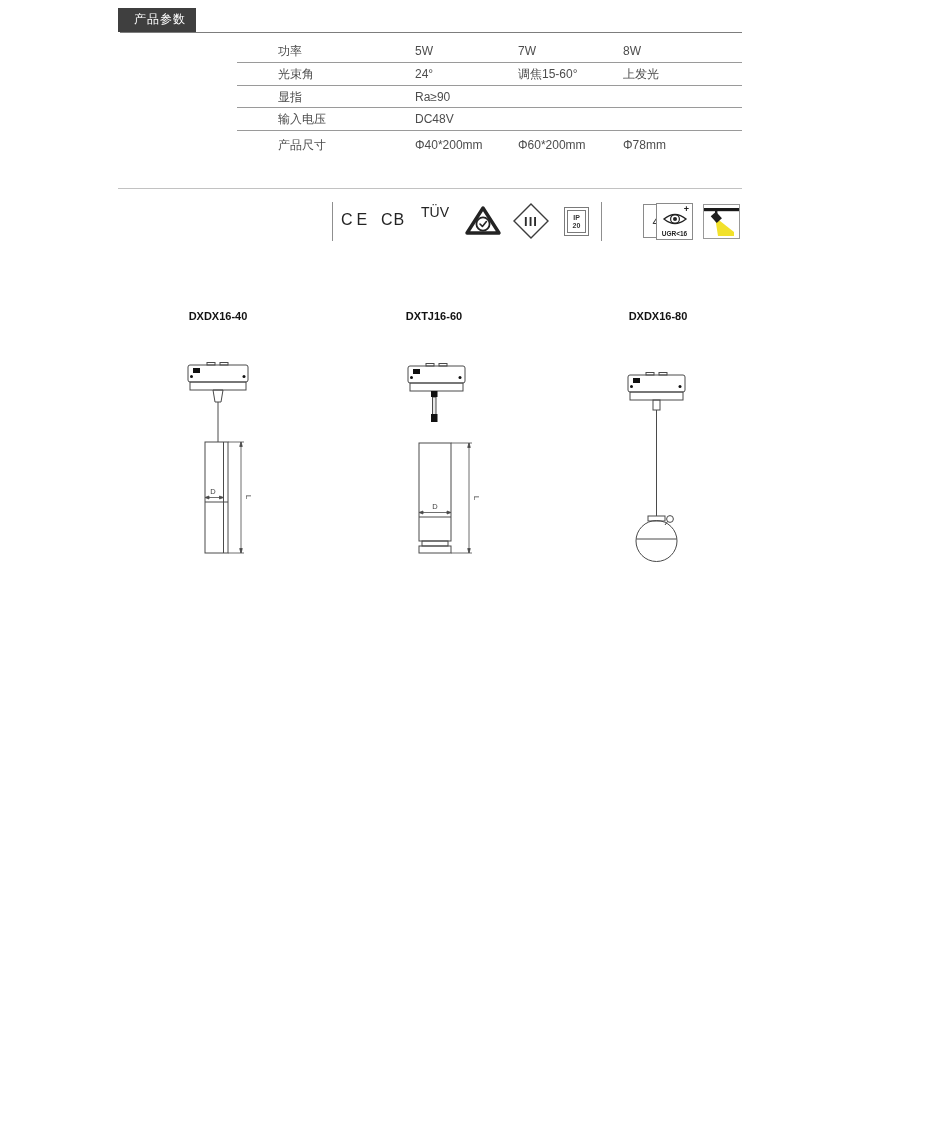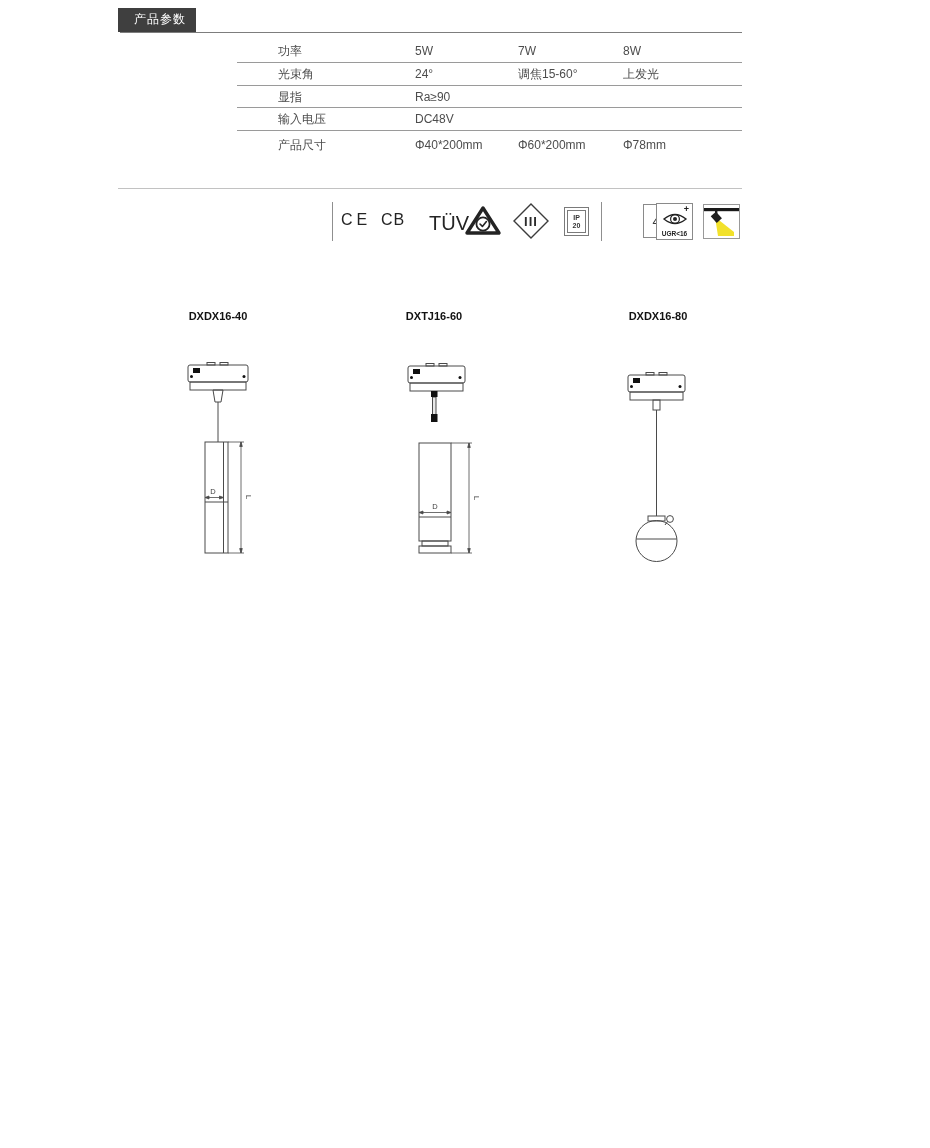--- a/index.html
+++ b/index.html
@@ -80,21 +80,21 @@
     </div>
   </div>
 
   <div class="hline line-bottom"></div>
 
   <div class="certs">
     <div class="vdiv" style="left:332px; top:202px; height:39px;"></div>
 
     <div class="mark-text" style="left:341px; top:211px; font-size:16px; letter-spacing:4px;">CE</div>
     <div class="mark-text" style="left:381px; top:211px; font-size:16px; letter-spacing:1px;">CB</div>
-    <div class="mark-text" style="left:421px; top:212px; font-size:20px; letter-spacing:0px;margin-left:8px;">TÜV</div>
+    <div class="mark-text" style="left:421px; top:204px; font-size:14px; letter-spacing:0px;">TÜV</div>
 
     <svg class="drawing" style="left:464px; top:205px;" width="38" height="32" viewBox="0 0 38 32">
       <path d="M19 3 L35 28 L3 28 Z" fill="none" stroke="#232323" stroke-width="3.4" stroke-linejoin="round"></path>
       <circle cx="19" cy="19" r="6.6" fill="#fff" stroke="#232323" stroke-width="1.8"></circle>
       <path d="M16 19 L18.4 21.4 L22.4 16.6" fill="none" stroke="#232323" stroke-width="1.6" stroke-linecap="round" stroke-linejoin="round"></path>
     </svg>
 
     <svg class="drawing" style="left:512px; top:202px;" width="38" height="38" viewBox="0 0 38 38">
       <path d="M19 2 L36 19 L19 36 L2 19 Z" fill="none" stroke="#3c3c3c" stroke-width="1.4"></path>
       <text x="19" y="24" text-anchor="middle" font-size="13" font-weight="bold" font-family="Liberation Serif, serif" fill="#2b2b2b" letter-spacing="1">III</text>

